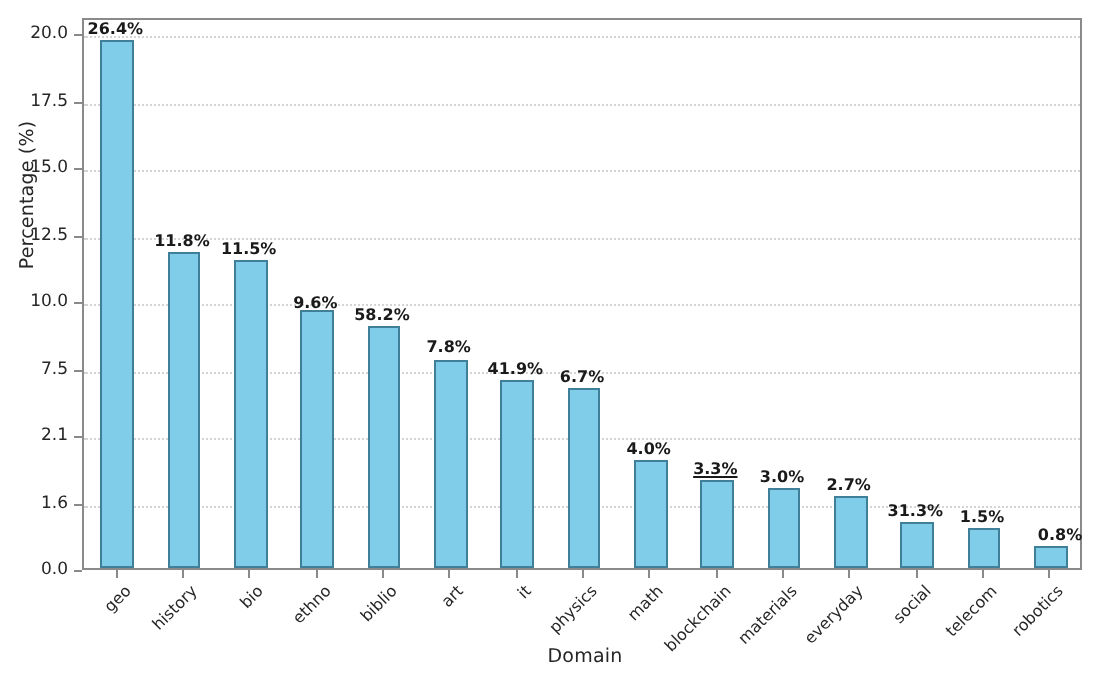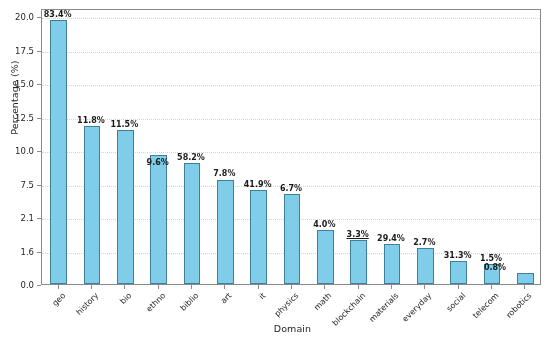--- a/index.html
+++ b/index.html
@@ -183,58 +183,58 @@
     <div class="ytick-label" style="top: 151.019px; right: 516px;">10.0</div>
     <div class="ytick-mark" style="top: 151.019px;"></div>
     <div class="ytick-label" style="top: 117.524px; right: 516px;">12.5</div>
     <div class="ytick-mark" style="top: 117.524px;"></div>
     <div class="ytick-label" style="top: 84.0291px; right: 516px;">15.0</div>
     <div class="ytick-mark" style="top: 84.0291px;"></div>
     <div class="ytick-label" style="top: 50.534px; right: 516px;">17.5</div>
     <div class="ytick-mark" style="top: 50.534px;"></div>
     <div class="ytick-label" style="top: 17.0388px; right: 516px;">20.0</div>
     <div class="ytick-mark" style="top: 17.0388px;"></div>
-    <div class="bar-value" style="left: 57.6667px; top: 10.0583px;">83.4%</div>
+    <div class="bar-value" style="left: 57.6667px; top: 10.0583px;">26.4%</div>
     <div class="xtick-mark" style="left: 57.6667px;"></div>
     <div class="xtick-label" style="left: 60.6667px;">geo</div>
     <div class="bar-value" style="left: 91px; top: 115.903px;">11.8%</div>
     <div class="xtick-mark" style="left: 91px;"></div>
     <div class="xtick-label" style="left: 94px;">history</div>
     <div class="bar-value" style="left: 124.333px; top: 119.922px;">11.5%</div>
     <div class="xtick-mark" style="left: 124.333px;"></div>
     <div class="xtick-label" style="left: 127.333px;">bio</div>
-    <div class="bar-value" style="left: 157.667px; top: 158px;">9.6%</div>
+    <div class="bar-value" style="left: 157.667px; top: 147px;">9.6%</div>
     <div class="xtick-mark" style="left: 157.667px;"></div>
     <div class="xtick-label" style="left: 160.667px;">ethno</div>
     <div class="bar-value" style="left: 191px; top: 153.417px;">58.2%</div>
     <div class="xtick-mark" style="left: 191px;"></div>
     <div class="xtick-label" style="left: 194px;">biblio</div>
     <div class="bar-value" style="left: 224.333px; top: 169.495px;">7.8%</div>
     <div class="xtick-mark" style="left: 224.333px;"></div>
     <div class="xtick-label" style="left: 227.333px;">art</div>
     <div class="bar-value" style="left: 257.667px; top: 180.214px;">41.9%</div>
     <div class="xtick-mark" style="left: 257.667px;"></div>
     <div class="xtick-label" style="left: 260.667px;">it</div>
     <div class="bar-value" style="left: 291px; top: 184.233px;">6.7%</div>
     <div class="xtick-mark" style="left: 291px;"></div>
     <div class="xtick-label" style="left: 294px;">physics</div>
     <div class="bar-value" style="left: 324.333px; top: 220.408px;">4.0%</div>
     <div class="xtick-mark" style="left: 324.333px;"></div>
     <div class="xtick-label" style="left: 327.333px;">math</div>
     <div class="bar-value" style="left: 357.667px; top: 229.786px; text-decoration: underline;">3.3%</div>
     <div class="xtick-mark" style="left: 357.667px;"></div>
     <div class="xtick-label" style="left: 360.667px;">blockchain</div>
-    <div class="bar-value" style="left: 391px; top: 233.806px;">29.4%</div>
+    <div class="bar-value" style="left: 391px; top: 233.806px;">3.0%</div>
     <div class="xtick-mark" style="left: 391px;"></div>
     <div class="xtick-label" style="left: 394px;">materials</div>
     <div class="bar-value" style="left: 424.333px; top: 237.825px;">2.7%</div>
     <div class="xtick-mark" style="left: 424.333px;"></div>
     <div class="xtick-label" style="left: 427.333px;">everyday</div>
     <div class="bar-value" style="left: 457.667px; top: 251.223px;">31.3%</div>
     <div class="xtick-mark" style="left: 457.667px;"></div>
     <div class="xtick-label" style="left: 460.667px;">social</div>
     <div class="bar-value" style="left: 491px; top: 253.903px;">1.5%</div>
     <div class="xtick-mark" style="left: 491px;"></div>
     <div class="xtick-label" style="left: 494px;">telecom</div>
-    <div class="bar-value" style="left: 495px; top: 263.282px;">0.8%</div>
+    <div class="bar-value" style="left: 530px; top: 263.282px;">0.8%</div>
     <div class="xtick-mark" style="left: 524.333px;"></div>
     <div class="xtick-label" style="left: 527.333px;">robotics</div>
   </div>
 
 </body></html>

